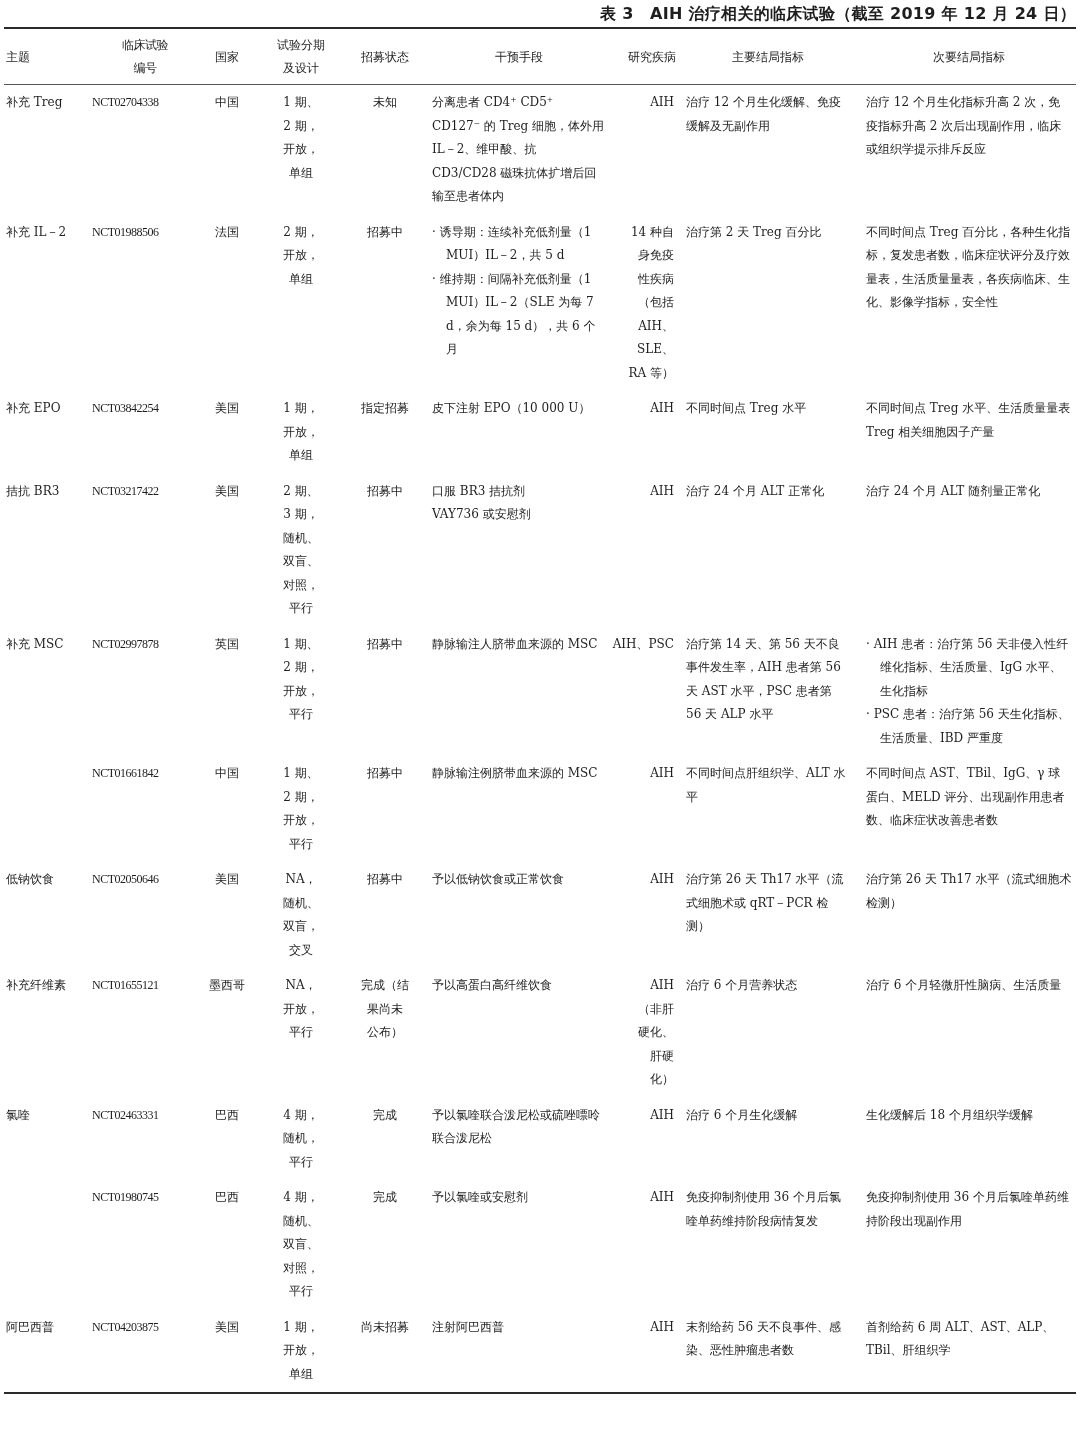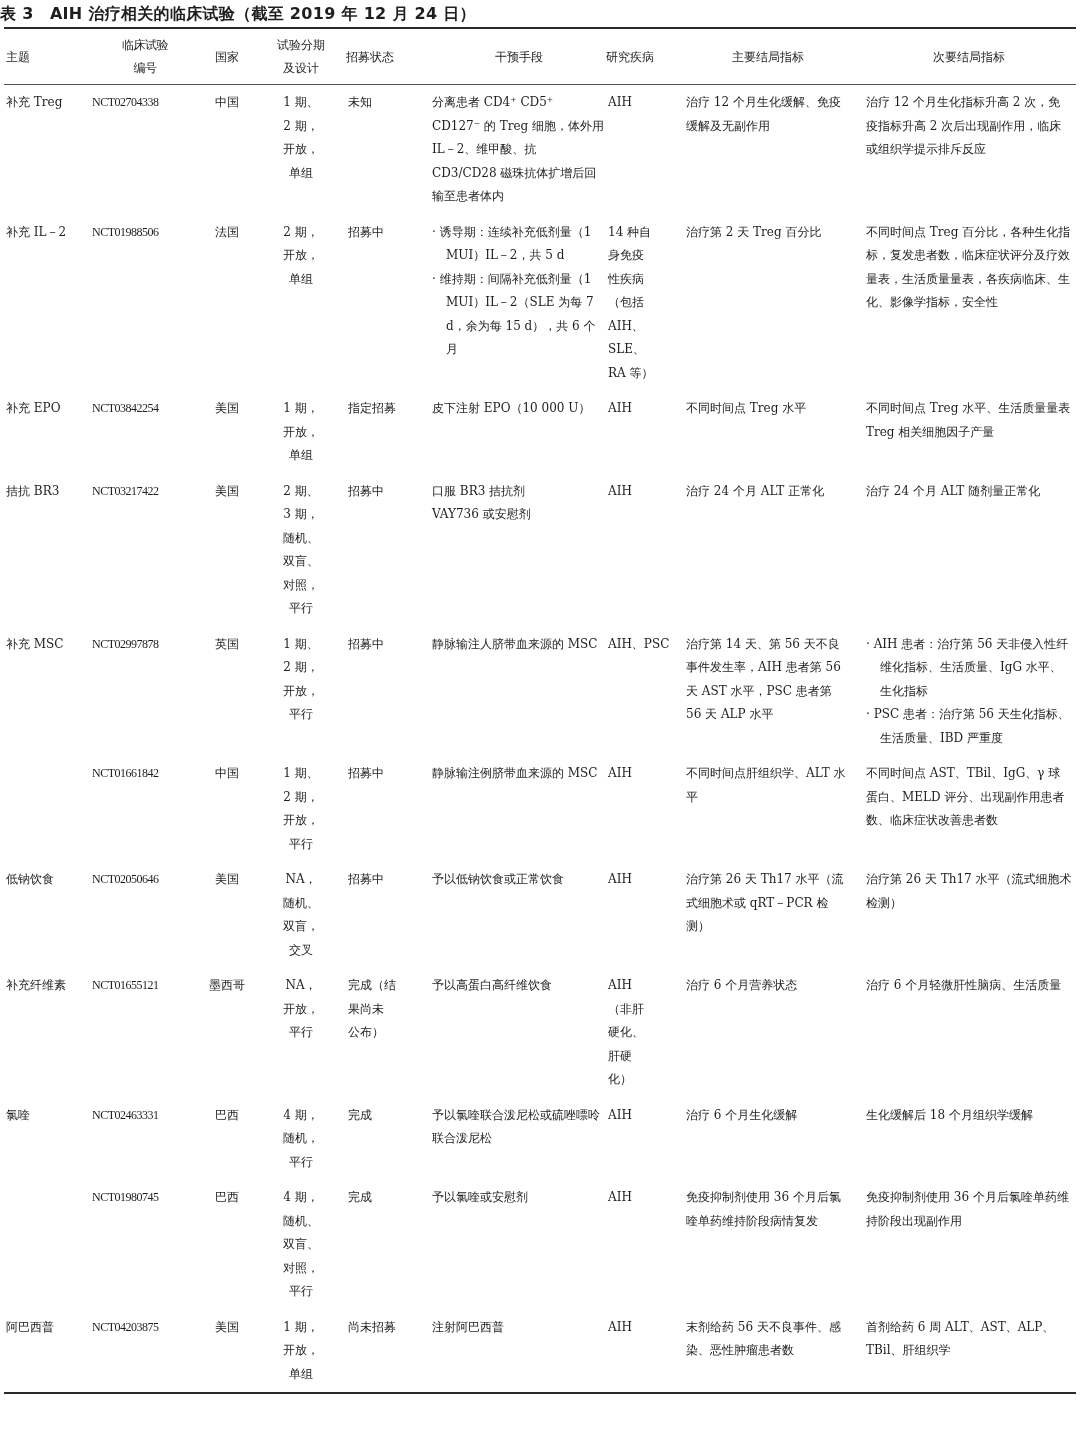--- a/index.html
+++ b/index.html
@@ -3,41 +3,41 @@
 <meta charset="utf-8">
 <style>
   html, body { margin: 0; padding: 0; background: #ffffff; }
   body {
     width: 1080px; height: 1437px; overflow: hidden;
     font-family: "DejaVu Serif", "Liberation Serif", serif;
     color: #1e1e1e;
   }
   .caption {
     position: absolute; left: 0; top: 4px; width: 1076px;
-    text-align: left; font-size: 16px; font-weight: bold; letter-spacing: 0.3px;
+    text-align: right; font-size: 16px; font-weight: bold; letter-spacing: 0.3px;
     font-family: "DejaVu Sans", "Liberation Sans", sans-serif;
   }
   table {
     position: absolute; left: 4px; top: 27px; width: 1072px;
     border-collapse: collapse; table-layout: fixed;
     border-top: 2.5px solid #2a2a2a; border-bottom: 2.5px solid #2a2a2a;
     font-size: 12px; line-height: 23.5px;
   }
   thead th {
     font-weight: normal; border-bottom: 1.5px solid #555;
     padding: 5px 0 4px 0; line-height: 23px; vertical-align: middle;
   }
   td { vertical-align: top; padding: 6px 2px 6px 2px; }
   .c-topic { text-align: left; padding-left: 2px; }
   .c-id { text-align: left; padding-left: 6px; font-family: Liberation Serif, serif; letter-spacing: -0.5px; }
   .c-country { text-align: center; }
   .c-phase { text-align: center; }
-  .c-status { text-align: left; }
+  .c-status { text-align: center; }
   .c-interv { text-align: left; padding-left: 8px; }
-  .c-disease { text-align: left; }
+  .c-disease { text-align: right; }
   .c-primary { text-align: left; padding-left: 10px; padding-right: 8px; }
   .c-secondary { text-align: left; padding-left: 8px; padding-right: 4px; }
   th.c-topic, th.c-interv, th.c-primary, th.c-secondary, th.c-id { text-align: center; }
   th.c-topic { text-align: left; }
   .line { display: block; }
   .bullet { display: block; padding-left: 14px; text-indent: -14px; }
 </style>
 </head>
 <body>
 

